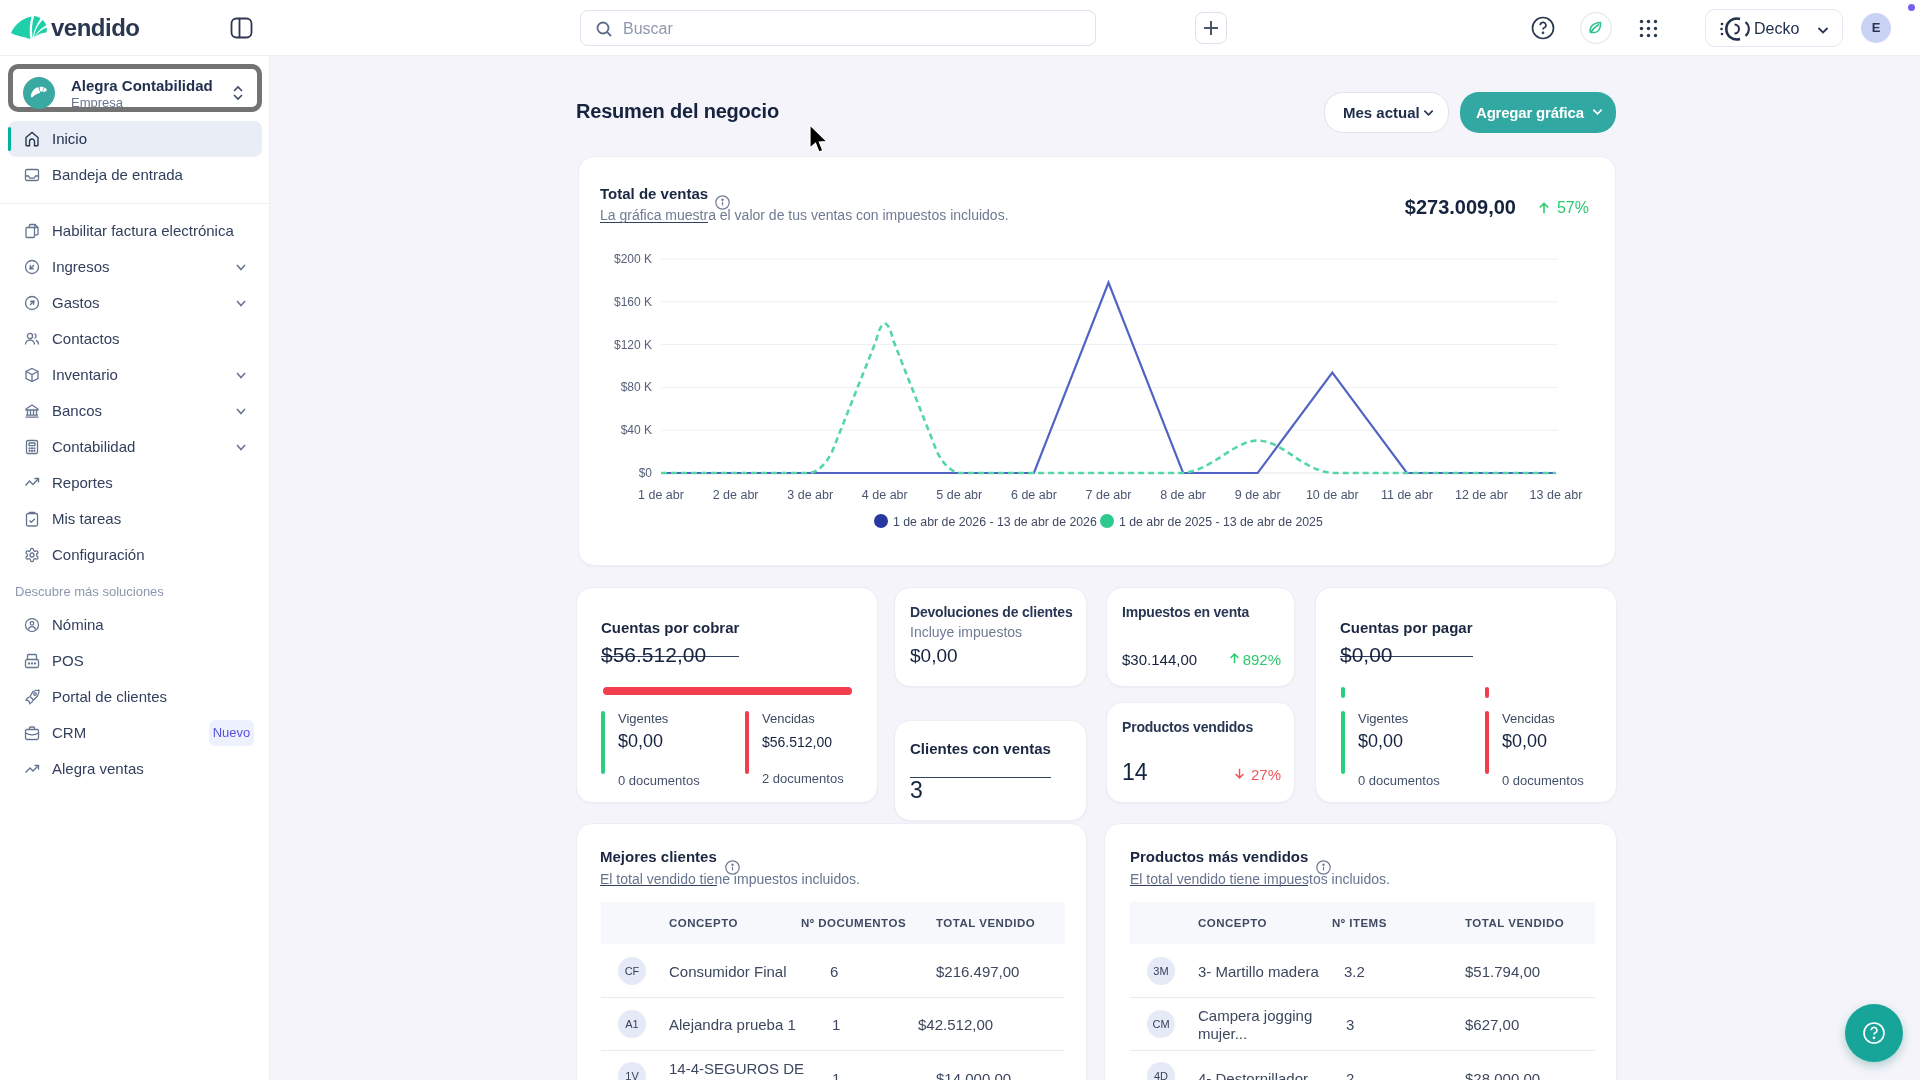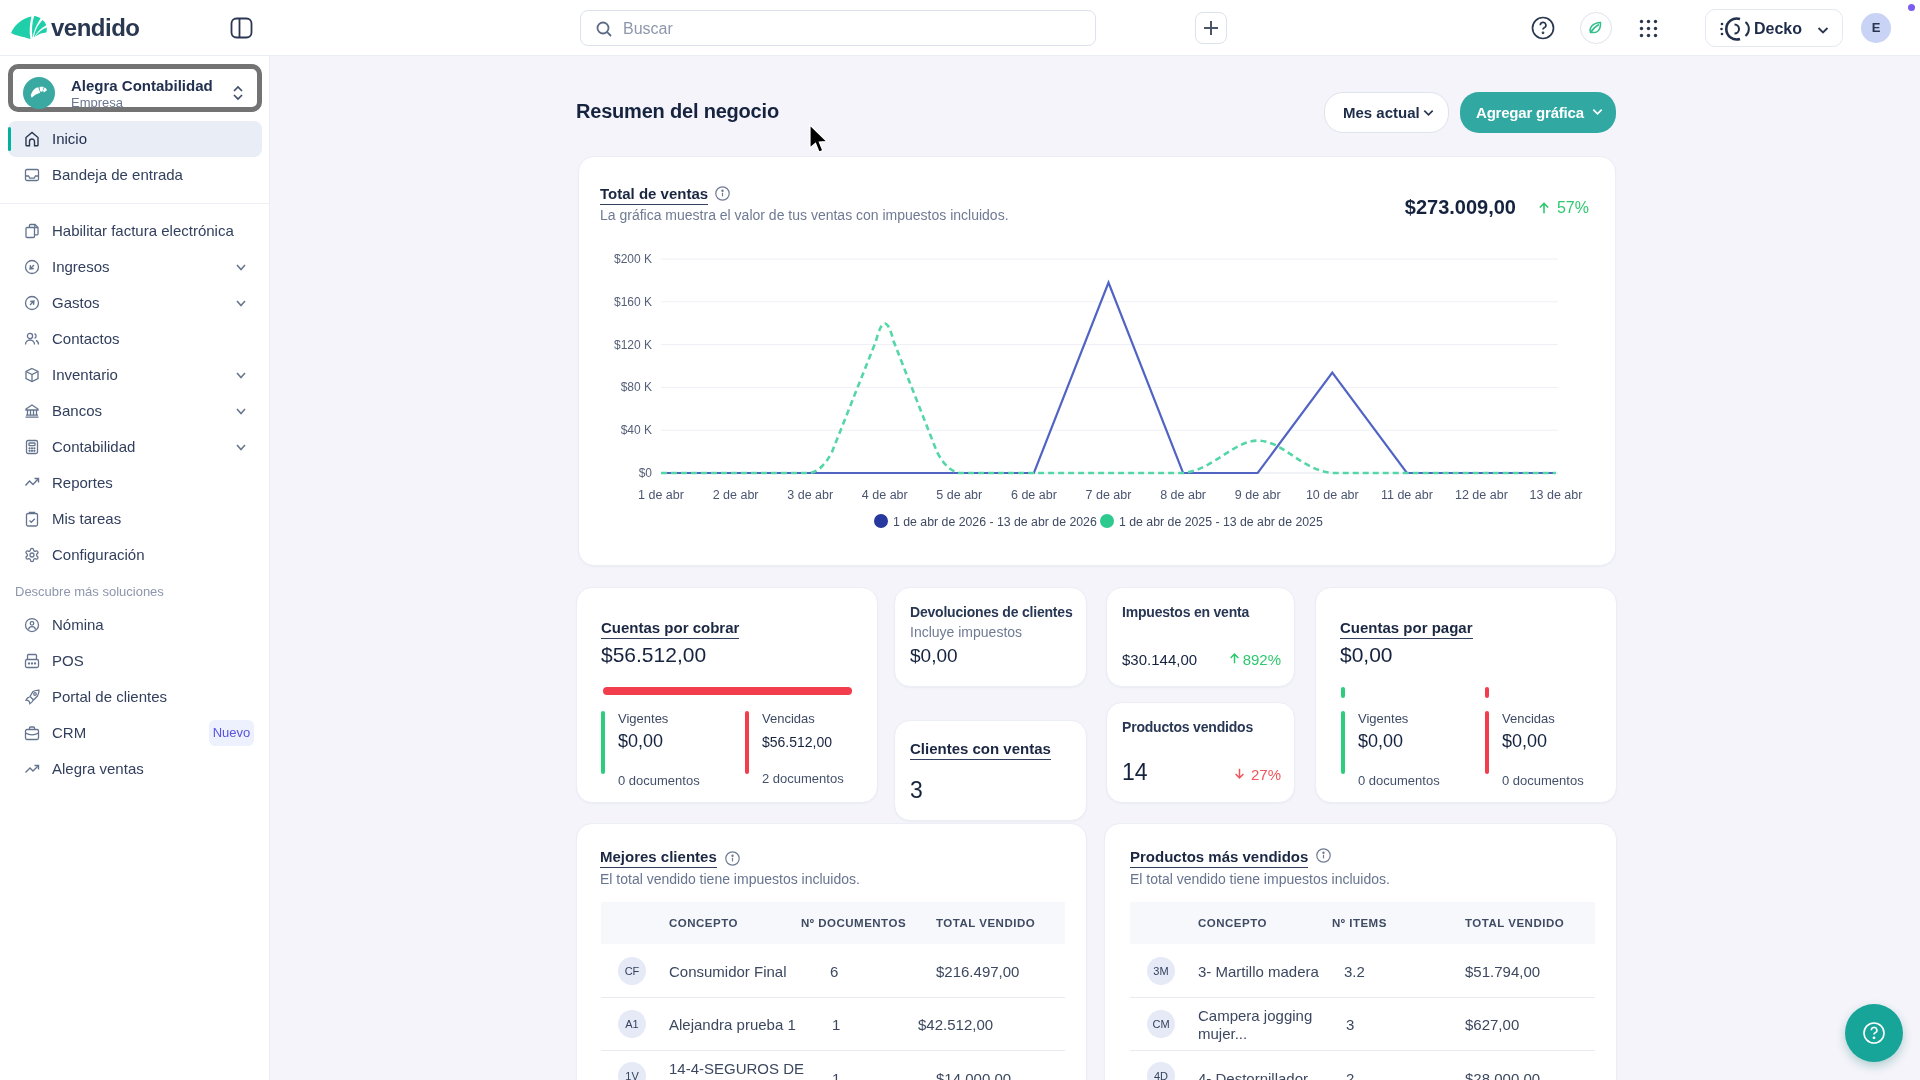--- a/index.html
+++ b/index.html
@@ -5,21 +5,21 @@
 *{margin:0;padding:0;box-sizing:border-box}
 html,body{width:1920px;height:1080px;overflow:hidden}
 body{font-family:"Liberation Sans",sans-serif;background:#f4f4fa;position:relative;color:#1c2742}
 .abs{position:absolute}
 
 #topbar{left:270px;top:0;width:1650px;height:56px;background:#fff;border-bottom:1px solid #ebedf4}
 #search{left:580px;top:10px;width:516px;height:36px;border:1px solid #dde2ee;border-radius:8px;background:#fff}
 #search .ph{position:absolute;left:42px;top:9px;font-size:16px;color:#8e97ac}
 #plusbtn{left:1195px;top:12px;width:32px;height:32px;border:1px solid #dce1ec;border-radius:8px;background:#fff}
 #decko{left:1705px;top:9px;width:138px;height:38px;border:1px solid #e3e8f2;border-radius:10px;background:#fff}
-#decko .lbl{position:absolute;left:48px;top:10px;font-size:16px;font-weight:700;color:#1d2b49}
+#decko .lbl{position:absolute;left:48px;top:10px;font-size:16px;font-weight:400;color:#1d2b49}
 #avatarE{left:1861px;top:13px;width:30px;height:30px;border-radius:50%;background:#c9d3f5;text-align:center;line-height:30px;font-size:13px;font-weight:700;color:#273550}
 #pdot{left:1908px;top:4px;width:7px;height:7px;border-radius:50%;background:#7b5cf0}
 
 #sidebar{left:0;top:0;width:270px;height:1080px;background:#fff;border-right:1px solid #ebedf4}
 #logorow{left:0;top:0;width:270px;height:56px;border-bottom:1px solid #ebedf4;background:#fff}
 #logotext{position:absolute;left:51px;top:14px;font-size:24px;font-weight:700;color:#2a3750;letter-spacing:-.5px}
 #company{left:8px;top:64px;width:254px;height:48px;border:5px solid #737373;border-radius:10px;background:#fff}
 #company .av{position:absolute;left:10px;top:8px;width:32px;height:32px;border-radius:50%;background:#3aa9a2}
 #company .t1{position:absolute;left:58px;top:8px;font-size:15px;font-weight:700;color:#22304f}
 #company .t2{position:absolute;left:58px;top:26px;font-size:13px;color:#6b7690}
@@ -35,21 +35,21 @@
 
 #h1row{left:576px;top:100px;font-size:20px;font-weight:700;color:#16233f;letter-spacing:-.2px}
 .btn{border-radius:19px;font-size:15px}
 #mesbtn{left:1324px;top:92px;width:125px;height:41px;background:#fff;border:1px solid #dfe3ed}
 #mesbtn span{position:absolute;left:18px;top:11px;font-weight:700;color:#1d2c49;font-size:15px}
 #aggbtn{left:1460px;top:92px;width:156px;height:41px;background:#31a8a2;border:none}
 #aggbtn span{position:absolute;left:16px;top:12px;font-weight:700;color:#fff;font-size:15px;letter-spacing:-.2px}
 .card{background:#fff;border:1px solid #eceef6;border-radius:16px;box-shadow:0 1px 2px rgba(25,35,65,.04)}
 
 #chartcard{left:578px;top:156px;width:1038px;height:410px}
-.ctitle{font-size:15px;font-weight:700;color:#1b2742;border-bottom:1px solid #32405e;padding-bottom:2px;display:inline-block}
+.ctitle{font-size:15px;font-weight:700;color:#1b2742;border-bottom:1px solid #32405e;padding-bottom:20px;display:inline-block}
 
 .kpi-title{font-size:14px;font-weight:700;color:#283754;letter-spacing:-.2px;white-space:nowrap}
 .big{font-size:21px;color:#16233f}
 .pct-up{color:#2dc96f}
 .pct-dn{color:#f0565c}
 .subcol .h{font-size:13px;color:#3d4a63}
 .subcol .v{font-size:18px;color:#16233f;margin-top:5px}
 .subcol .d{font-size:13px;color:#44516b;margin-top:21px}
 
 .thead{background:#f7f8fc;height:42px}
@@ -455,21 +455,21 @@
   <div class="cell" style="position:absolute;left:92px;top:192px">Alejandra prueba 1</div>
   <div class="cell" style="position:absolute;left:255px;top:192px">1</div>
   <div class="cell" style="position:absolute;left:341px;top:192px">$42.512,00</div>
   <div class="rowline" style="position:absolute;left:24px;top:226px;width:464px"></div>
   <div class="avatar" style="position:absolute;left:41px;top:238px">1V</div>
   <div class="cell" style="position:absolute;left:92px;top:236px;width:142px;line-height:18px">14-4-SEGUROS DE RIESGOS</div>
   <div class="cell" style="position:absolute;left:255px;top:246px">1</div>
   <div class="cell" style="position:absolute;left:359px;top:246px">$14.000,00</div>
 </div>
 <div class="abs card" id="table2" style="left:1104px;top:823px;width:513px;height:300px">
-  <div style="position:absolute;left:25px;top:24px;display:flex;gap:8px">
+  <div style="position:absolute;left:25px;top:24px;display:flex;align-items:center;gap:8px">
       <span class="ctitle" style="font-size:15px">Productos más vendidos</span>
   <svg width="15" height="15" viewBox="0 0 15 15" fill="none" stroke="#6f7a93" stroke-width="1.2">
         <circle cx="7.5" cy="7.5" r="6.7"></circle>
         <path d="M7.5 6.8v3.6"></path>
         <circle cx="7.5" cy="4.7" r=".6" fill="#6f7a93"></circle>
       </svg>
     </div>
   <div style="position:absolute;left:25px;top:47px;font-size:14px;color:#67748f">El total vendido tiene impuestos incluidos.</div>
   <div class="thead" style="position:absolute;left:25px;top:78px;width:465px">
     <div class="thlabel" style="position:absolute;left:68px;top:15px">CONCEPTO</div>

